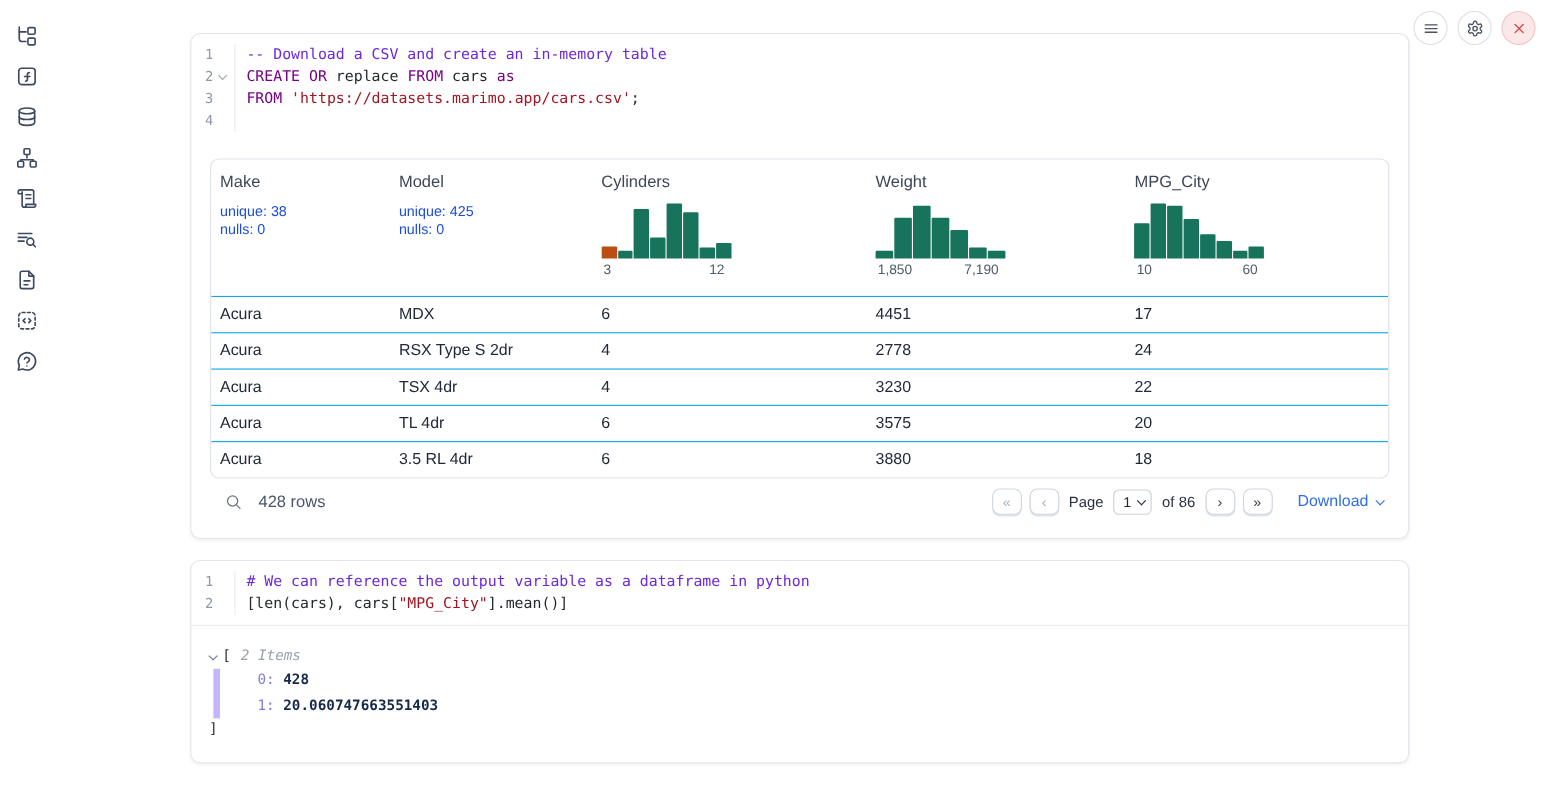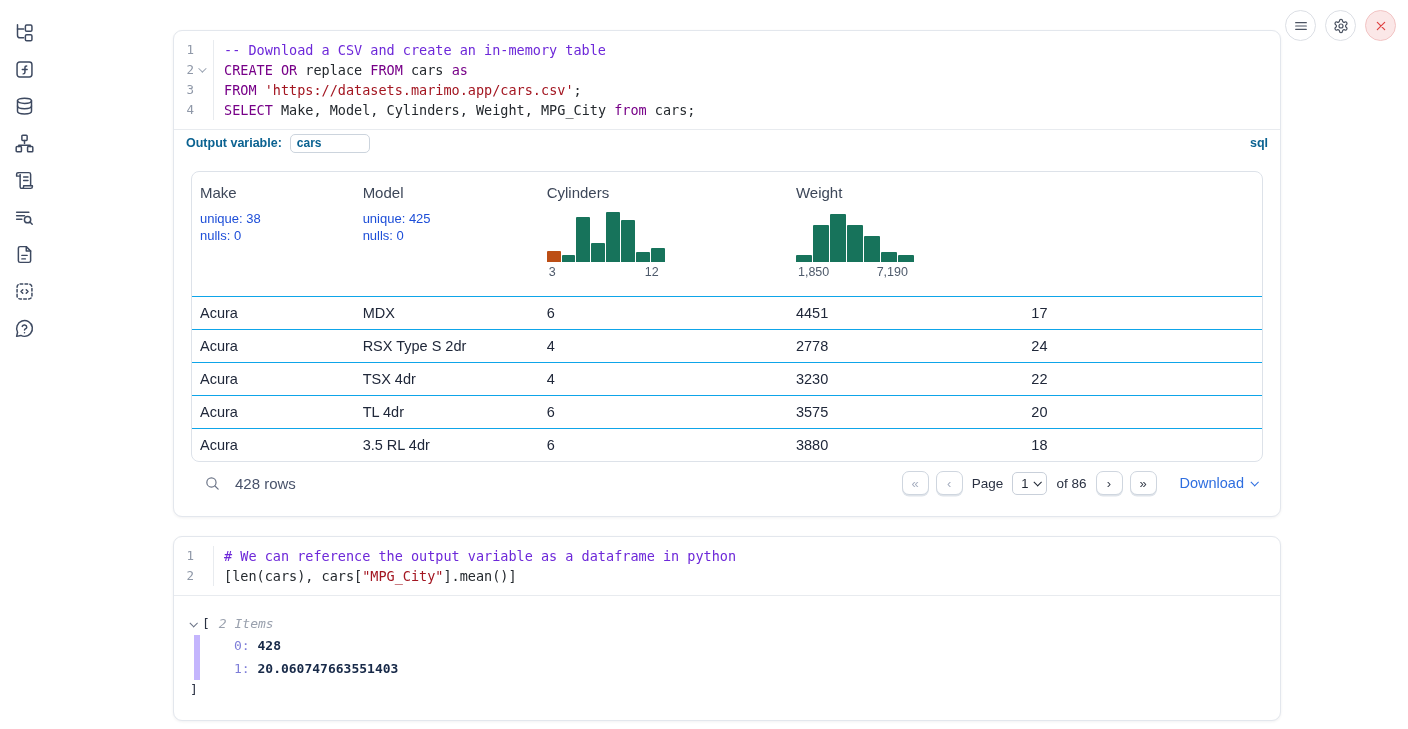--- a/index.html
+++ b/index.html
@@ -223,28 +223,22 @@
               <span class="gutter-num">3</span>
               <span class="fold-holder"></span>
             </span>
             <span class="code-text"><span class="tok-k">FROM</span><span class="tok-d"> </span><span class="tok-s">'https://datasets.marimo.app/cars.csv'</span><span class="tok-d">;</span></span>
           </div>
           <div class="code-line">
             <span class="gutter">
               <span class="gutter-num">4</span>
               <span class="fold-holder"></span>
             </span>
-            <span class="code-text"><span class="tok-k">SELECT</span><span class="tok-d"> Make, Model, Cylinders, Weight, MPG_City </span><span class="tok-k">from</span><span class="tok-d"> cars;</span></span>
           </div>
         </div>
-      <div class="outvar-row">
-        <span class="outvar-label">Output variable:</span>
-        <input class="outvar-input" type="text" value="cars" style="">
-        <span class="lang-badge">sql</span>
-      </div>
 
       <div class="table-section">
         <div class="table-box">
           <div class="thead" id="table-header">
               <div class="th">
                 <div class="col-label">Make</div>
                 <div class="col-stat">unique: 38</div>
                 <div class="col-stat">nulls: 0</div>
               </div>
               <div class="th">
@@ -276,20 +270,37 @@
                   <div class="bar" style="height: 72%; background: rgb(23, 115, 91);"></div>
                   <div class="bar" style="height: 93%; background: rgb(23, 115, 91);"></div>
                   <div class="bar" style="height: 72%; background: rgb(23, 115, 91);"></div>
                   <div class="bar" style="height: 50%; background: rgb(23, 115, 91);"></div>
                   <div class="bar" style="height: 19%; background: rgb(23, 115, 91);"></div>
                   <div class="bar" style="height: 13%; background: rgb(23, 115, 91);"></div>
                 </div>
                 <div class="hist-labels">
                   <span>1,850</span>
                   <span>7,190</span>
+                </div>
+              </div>
+              <div class="th">
+                <div class="col-label">MPG_City</div>
+                <div class="hist">
+                  <div class="bar" style="height: 62%; background: rgb(23, 115, 91);"></div>
+                  <div class="bar" style="height: 97%; background: rgb(23, 115, 91);"></div>
+                  <div class="bar" style="height: 92%; background: rgb(23, 115, 91);"></div>
+                  <div class="bar" style="height: 70%; background: rgb(23, 115, 91);"></div>
+                  <div class="bar" style="height: 43%; background: rgb(23, 115, 91);"></div>
+                  <div class="bar" style="height: 30%; background: rgb(23, 115, 91);"></div>
+                  <div class="bar" style="height: 14%; background: rgb(23, 115, 91);"></div>
+                  <div class="bar" style="height: 22%; background: rgb(23, 115, 91);"></div>
+                </div>
+                <div class="hist-labels">
+                  <span>10</span>
+                  <span>60</span>
                 </div>
               </div>
             </div>
           <div id="table-body">
               <div class="trow">
                 <div class="td">Acura</div>
                 <div class="td">MDX</div>
                 <div class="td">6</div>
                 <div class="td">4451</div>
                 <div class="td">17</div>

